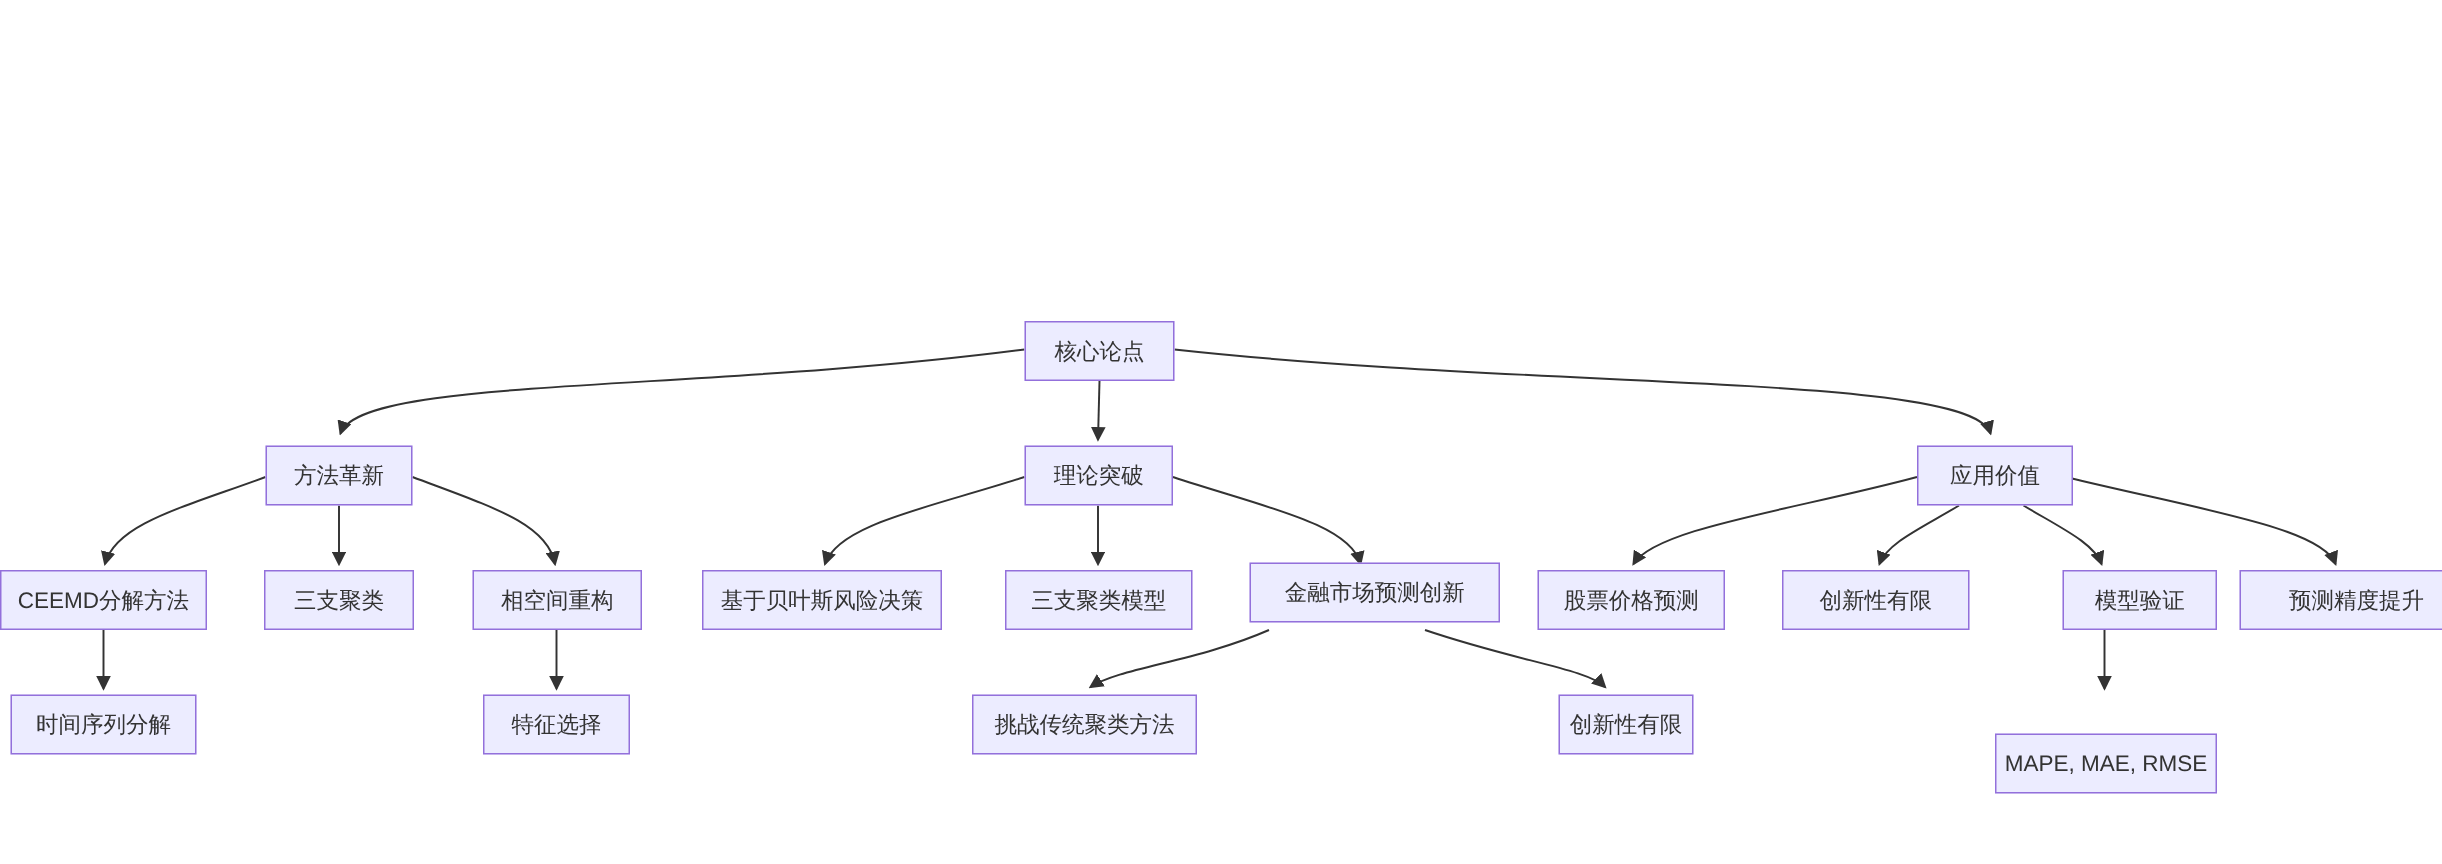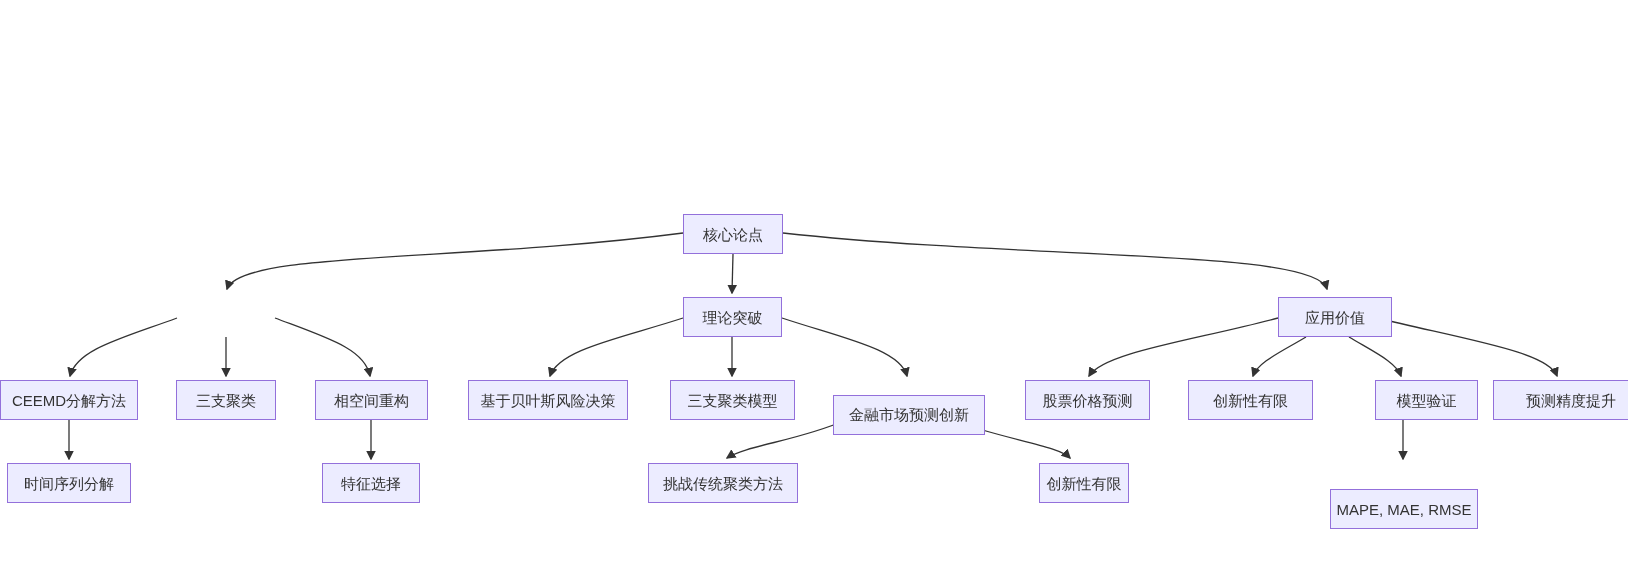--- a/index.html
+++ b/index.html
@@ -71,29 +71,30 @@
     <path d="M 1377,318 C 1468,340 1548,352 1557,376" marker-end="url(#arrow)"></path>
     <path d="M 69,420 L 69,459" marker-end="url(#arrow)"></path>
     <path d="M 371,420 L 371,459" marker-end="url(#arrow)"></path>
     <path d="M 846,420 C 798,441 747,445 727,458" marker-end="url(#arrow)"></path>
     <path d="M 950,420 C 1012,441 1058,446 1070,458" marker-end="url(#arrow)"></path>
     <path d="M 1403,420 L 1403,459" marker-end="url(#arrow)"></path>
   </svg>
 
   <div class="node" style="left:683px; top:214px; width:100px;">核心论点</div>
 
+  <div class="node" style="left:177px; top:297px; width:98px;">方法革新</div>
   <div class="node" style="left:683px; top:297px; width:99px;">理论突破</div>
-  <div class="node" style="left:1278px; top:297px; width:114px;">应用价值</div>
+  <div class="node" style="left:1278px; top:297px; width:104px;">应用价值</div>
 
   <div class="node" style="left:0px; top:380px; width:138px;">CEEMD分解方法</div>
   <div class="node" style="left:176px; top:380px; width:100px;">三支聚类</div>
   <div class="node" style="left:315px; top:380px; width:113px;">相空间重构</div>
   <div class="node" style="left:468px; top:380px; width:160px;">基于贝叶斯风险决策</div>
   <div class="node" style="left:670px; top:380px; width:125px;">三支聚类模型</div>
-  <div class="node" style="left:833px; top:395px; width:152px;font-family:Liberation Serif, serif;">金融市场预测创新</div>
+  <div class="node" style="left:833px; top:375px; width:167px;">金融市场预测创新</div>
   <div class="node" style="left:1025px; top:380px; width:125px;">股票价格预测</div>
   <div class="node" style="left:1188px; top:380px; width:125px;">创新性有限</div>
   <div class="node" style="left:1352px; top:380px; width:103px;margin-left:23px;">模型验证</div>
   <div class="node" style="left:1493px; top:380px; width:156px;">预测精度提升</div>
 
   <div class="node" style="left:7px; top:463px; width:124px;">时间序列分解</div>
   <div class="node" style="left:322px; top:463px; width:98px;">特征选择</div>
   <div class="node" style="left:648px; top:463px; width:150px;">挑战传统聚类方法</div>
   <div class="node" style="left:1039px; top:463px; width:90px;">创新性有限</div>
   <div class="node" style="left:1330px; top:463px; width:148px;margin-top:26px;">MAPE, MAE, RMSE</div>

